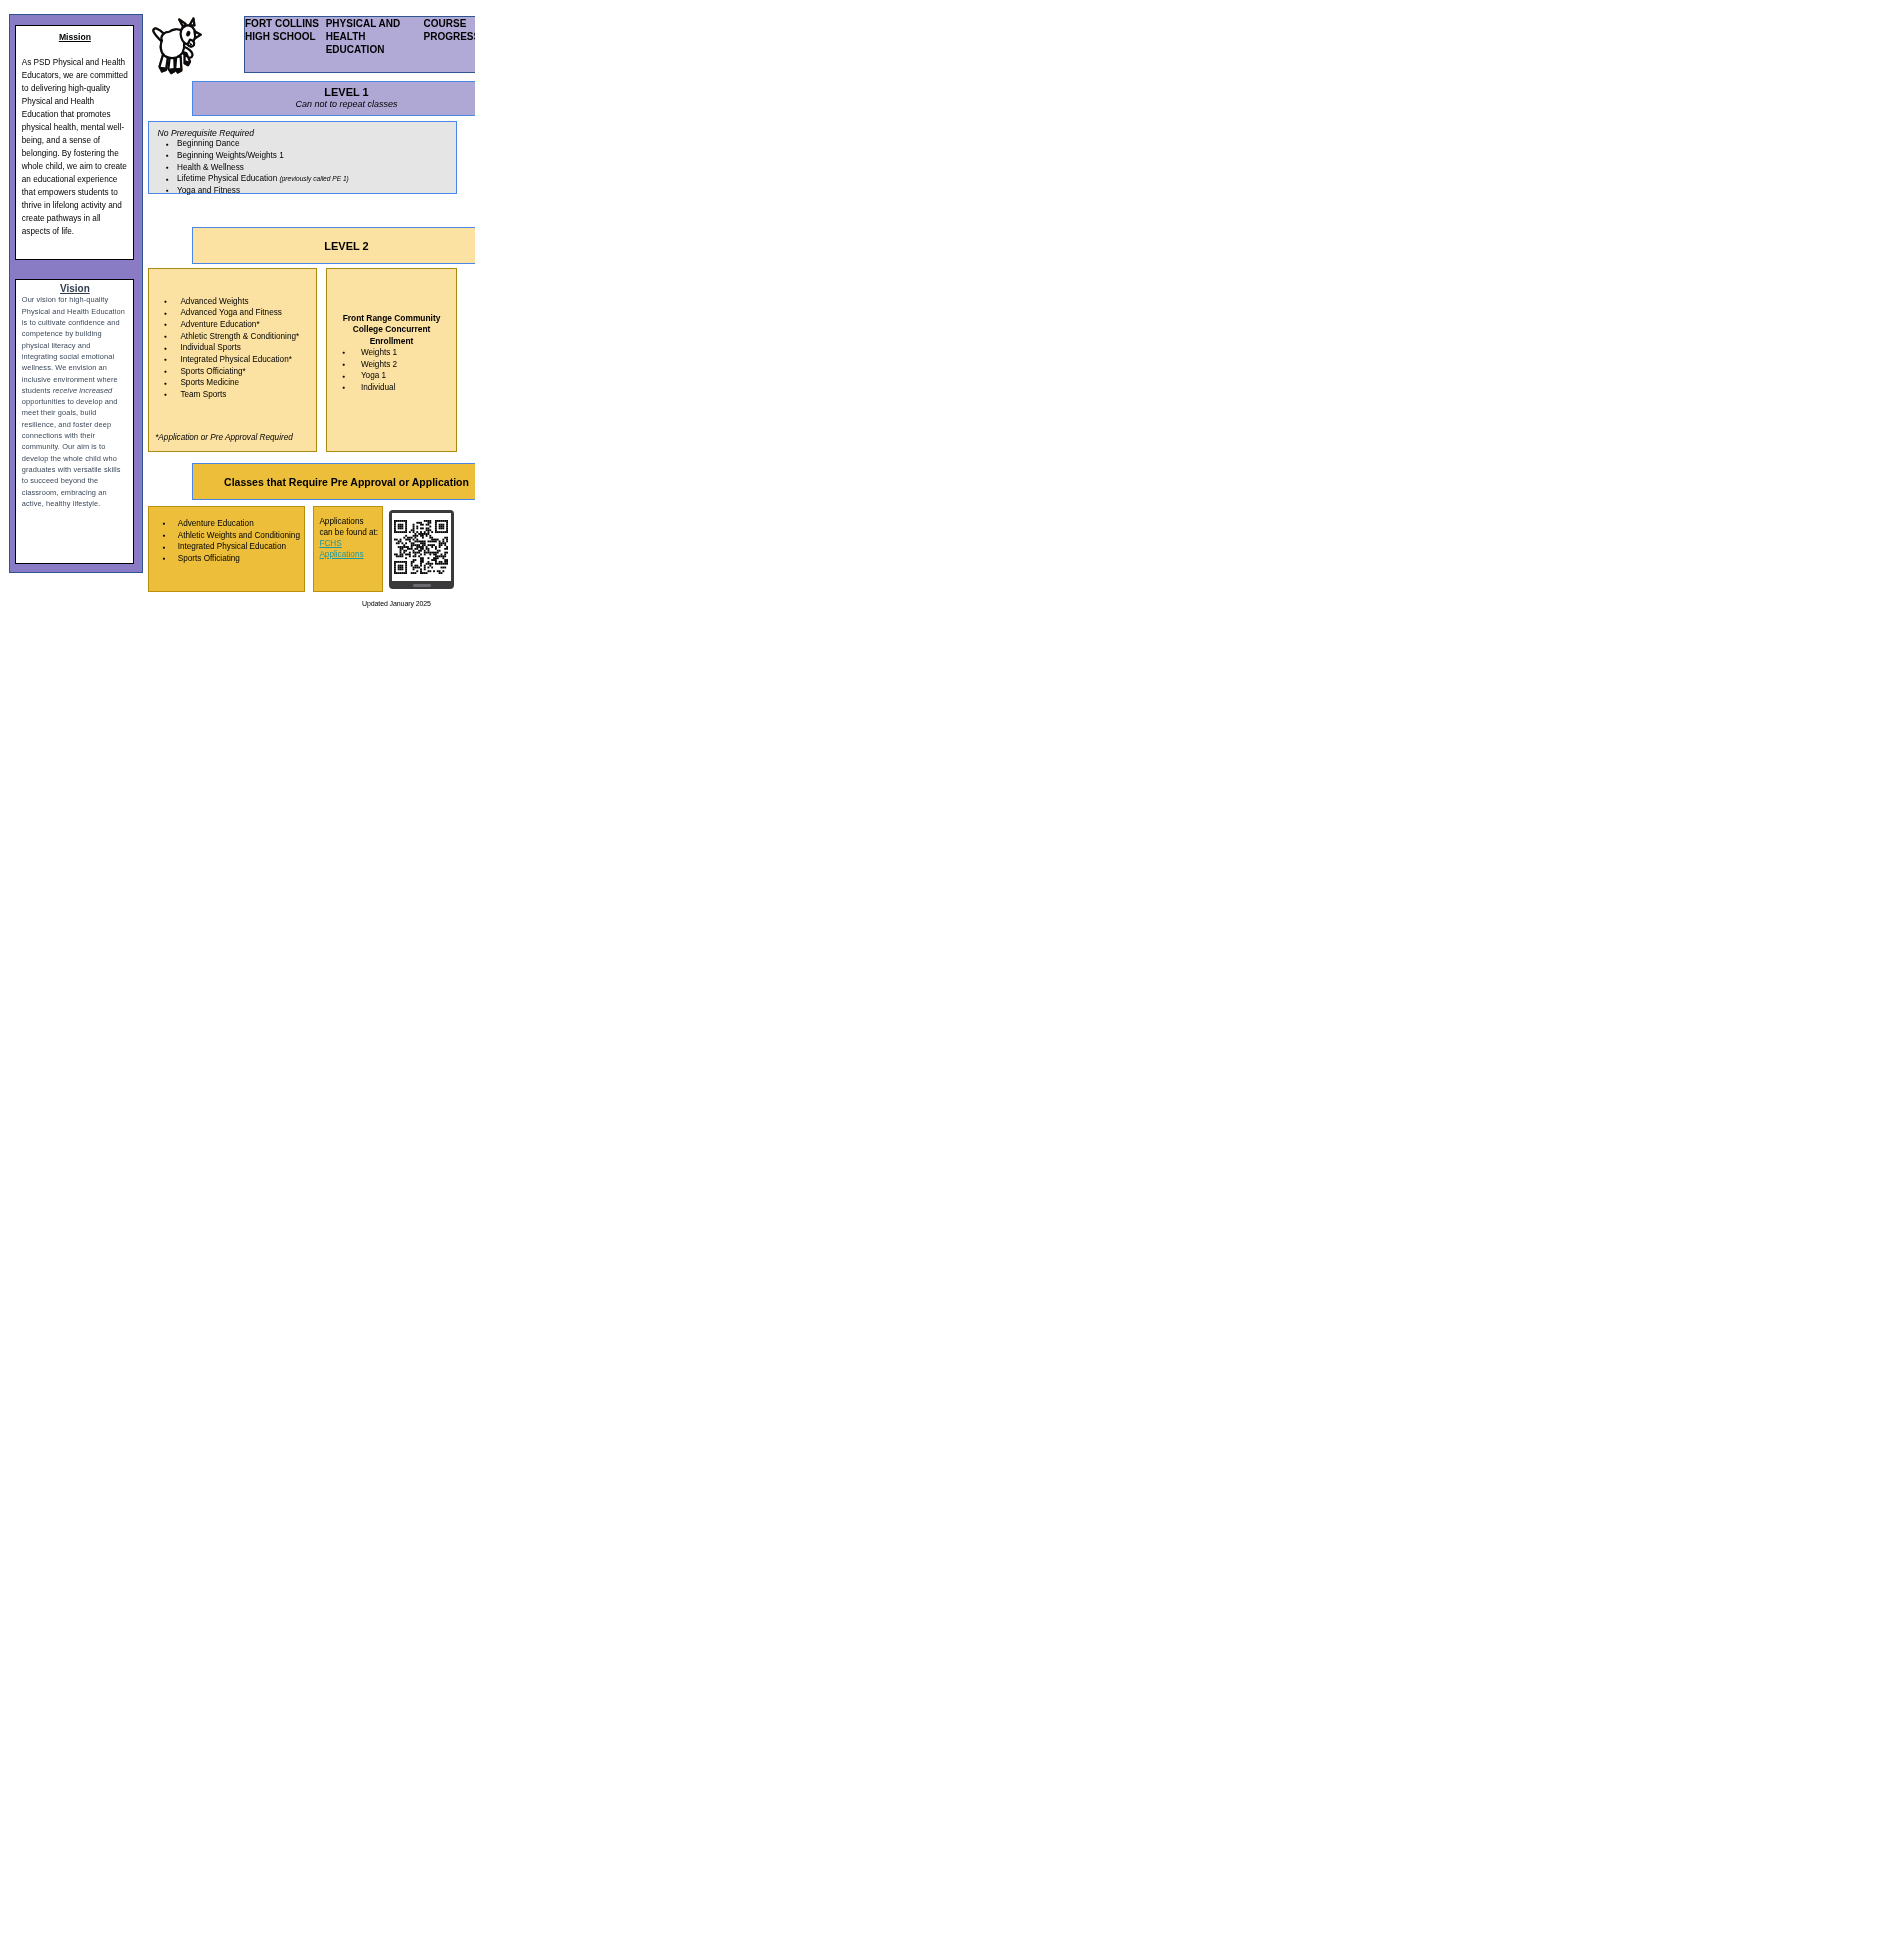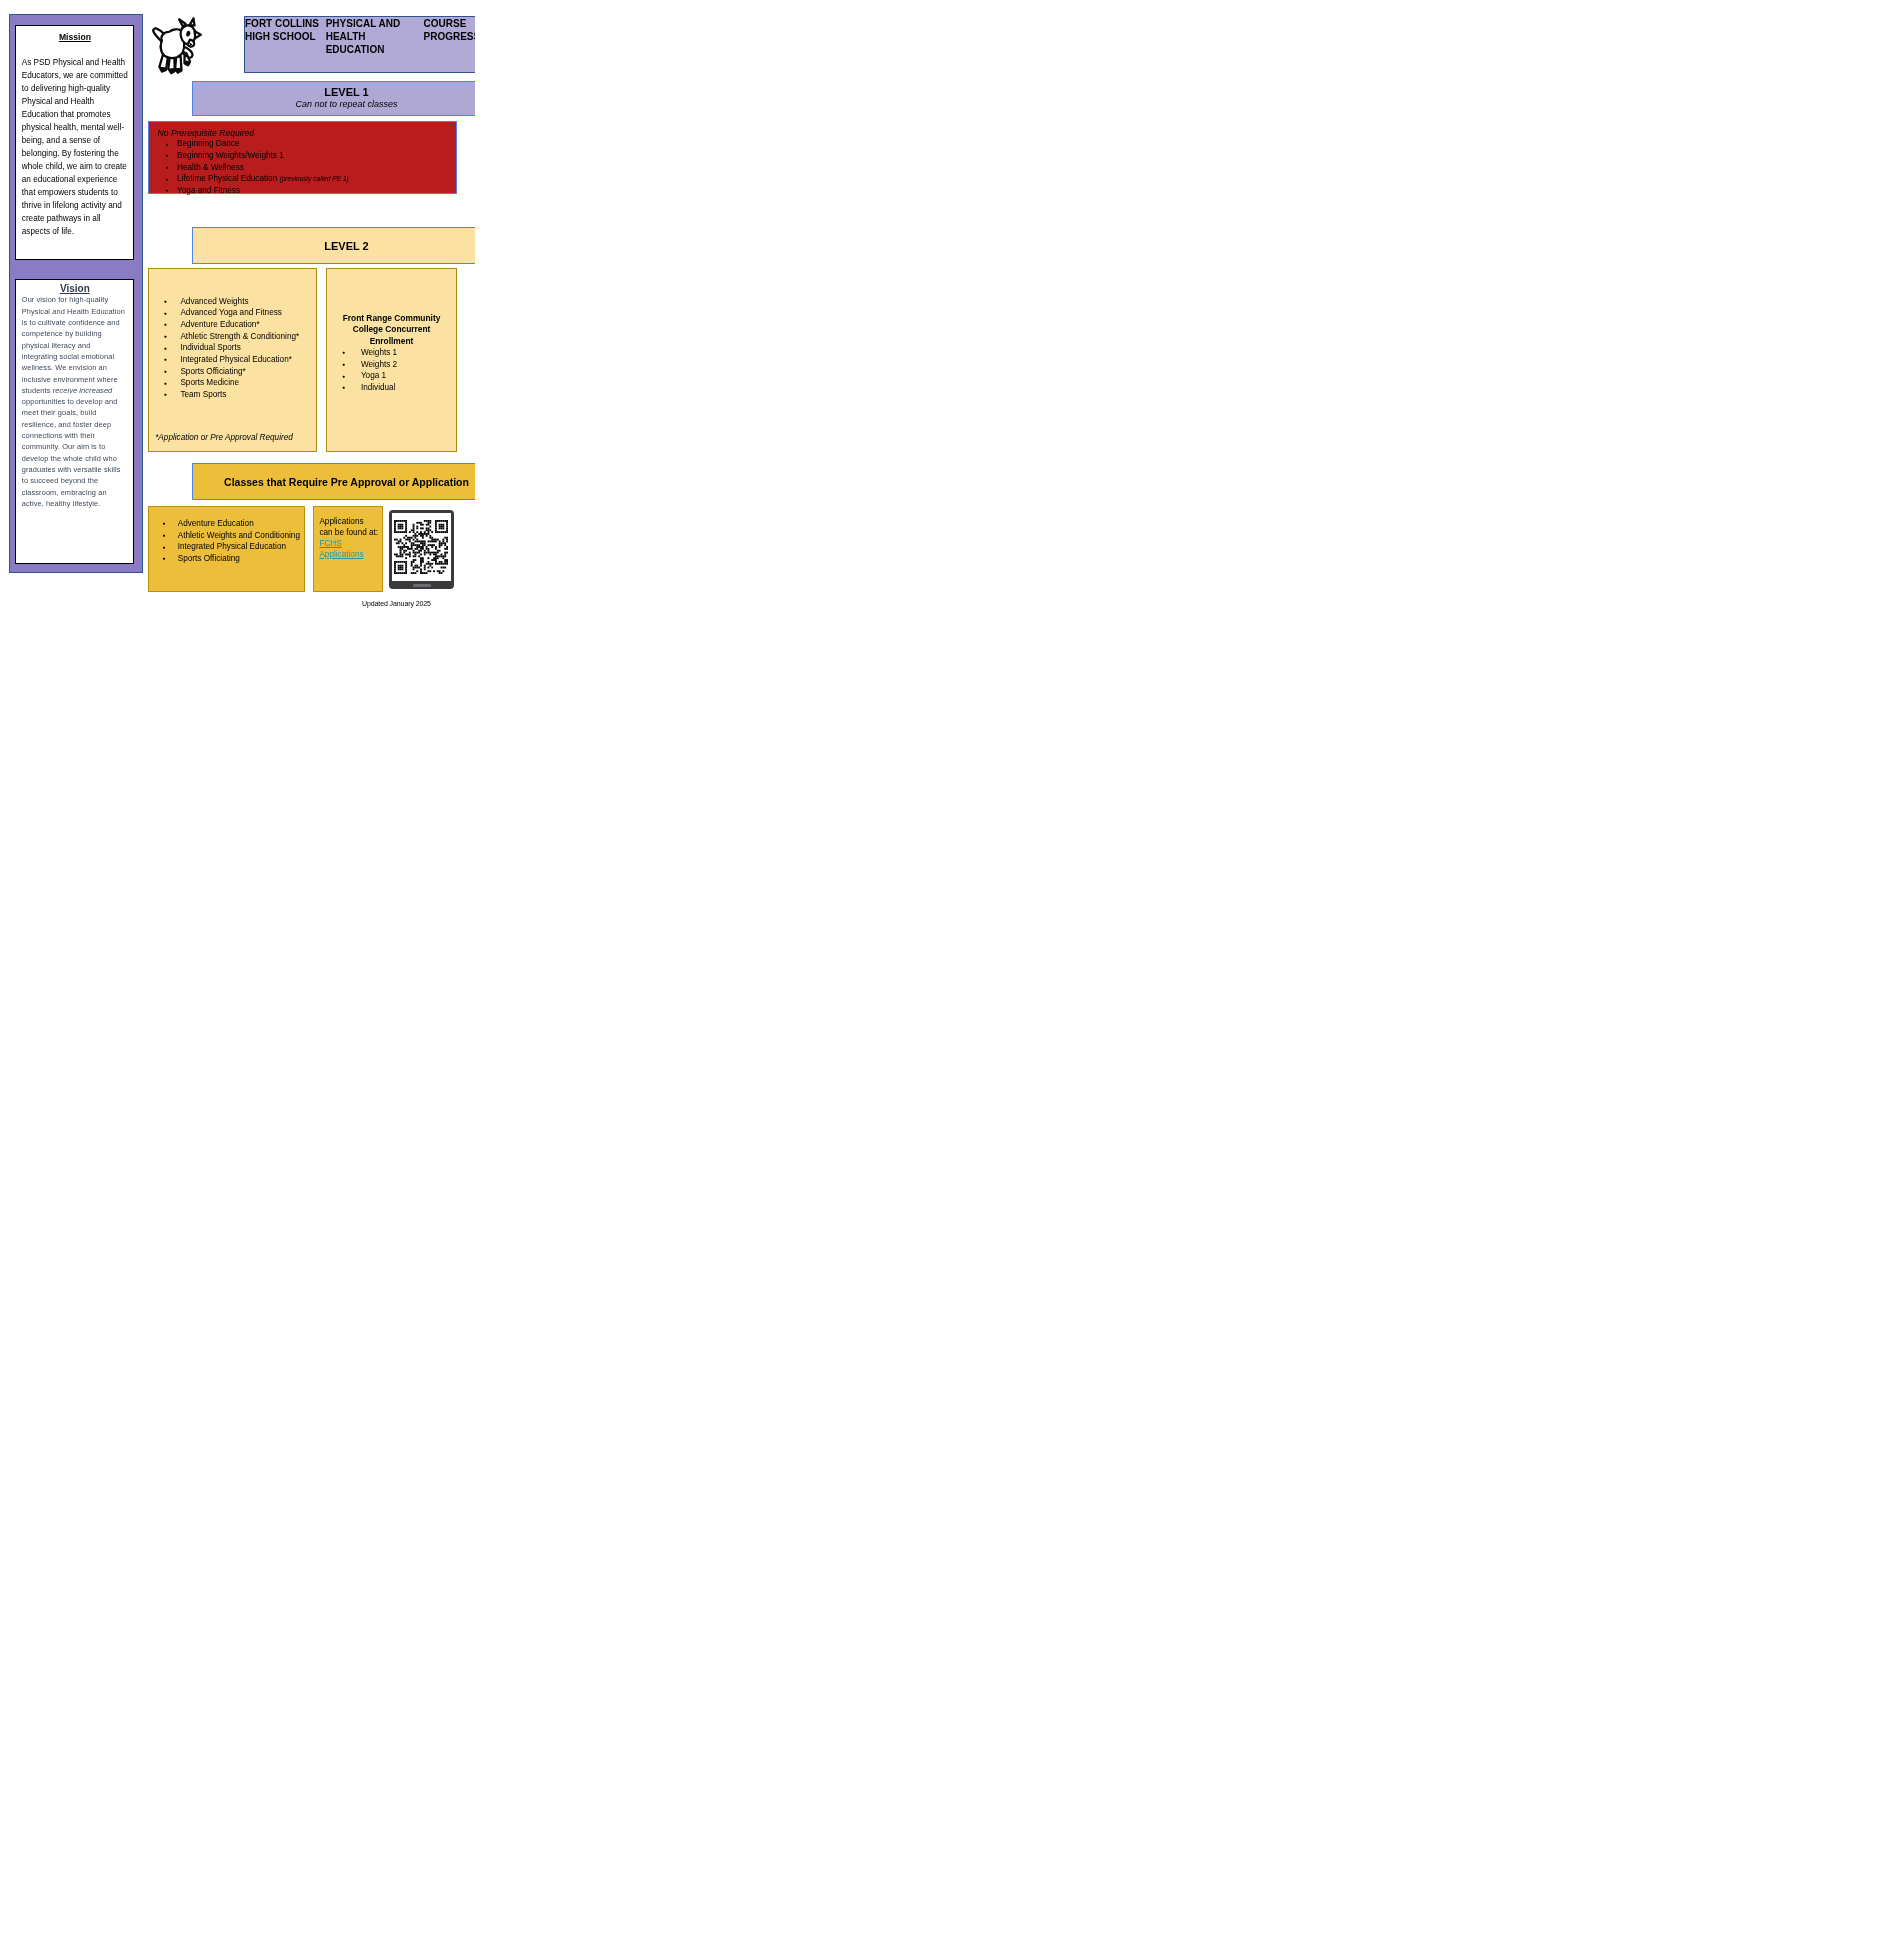--- a/index.html
+++ b/index.html
@@ -36,21 +36,21 @@
   .lvl1-banner .s{font-style:italic;font-size:9px;line-height:11.7px;color:#000;}
   .lvl2-banner{top:227px;height:37px;background:#FCE2A2;border:1.2px solid #4A86E8;
                display:flex;align-items:center;justify-content:center;}
   .lvl2-banner .t{font-weight:bold;font-size:11px;color:#000;}
   .approval-banner{top:463px;height:37px;background:#ECBE3A;border:1.2px solid #4A86E8;
                display:flex;align-items:center;justify-content:center;}
   .approval-banner .t{font-weight:bold;font-size:10.5px;color:#000;}
 
   
   .prereq-box{position:absolute;left:148px;top:121px;width:309px;height:73px;
-              background:#b91c1c;border:1.2px solid #4A86E8;box-sizing:border-box;
+              background:#e5e5e5;border:1.2px solid #4A86E8;box-sizing:border-box;
               padding:6.2px 7.8px 0 8.6px;}
   .prereq-note{font-style:italic;font-size:8.6px;color:#000;}
 
   
   ul.blist{list-style:none;margin:0;padding:0;}
   ul.blist li{display:flex;font-size:8.2px;line-height:11.3px;color:#000;}
   ul.blist .dot{flex:0 0 auto;font-size:5px;padding-top:0.4px;}
   ul.blist .txt{flex:1 1 auto;}
   .suffix{font-style:italic;font-size:6.6px;}
 

